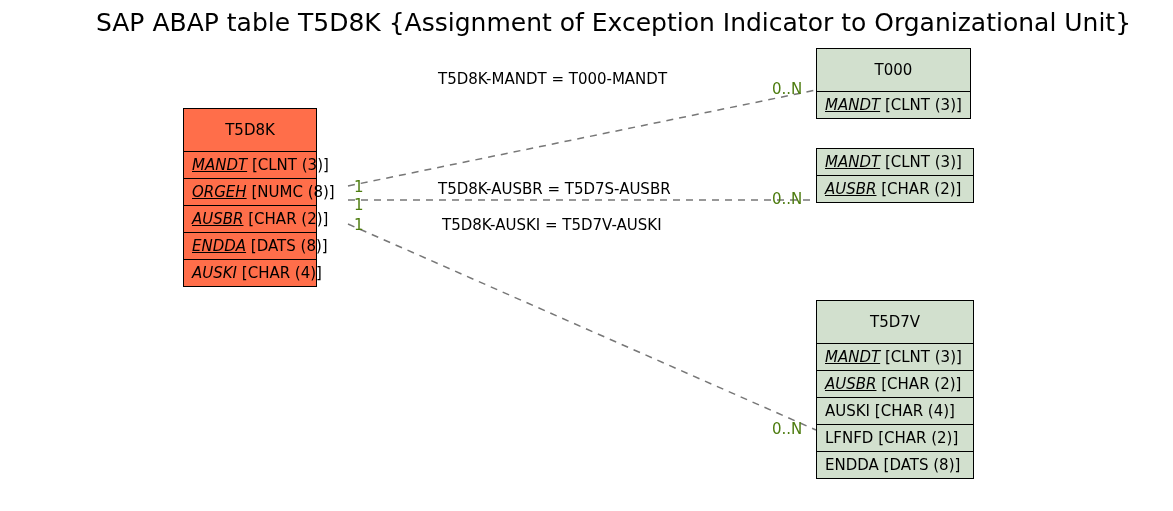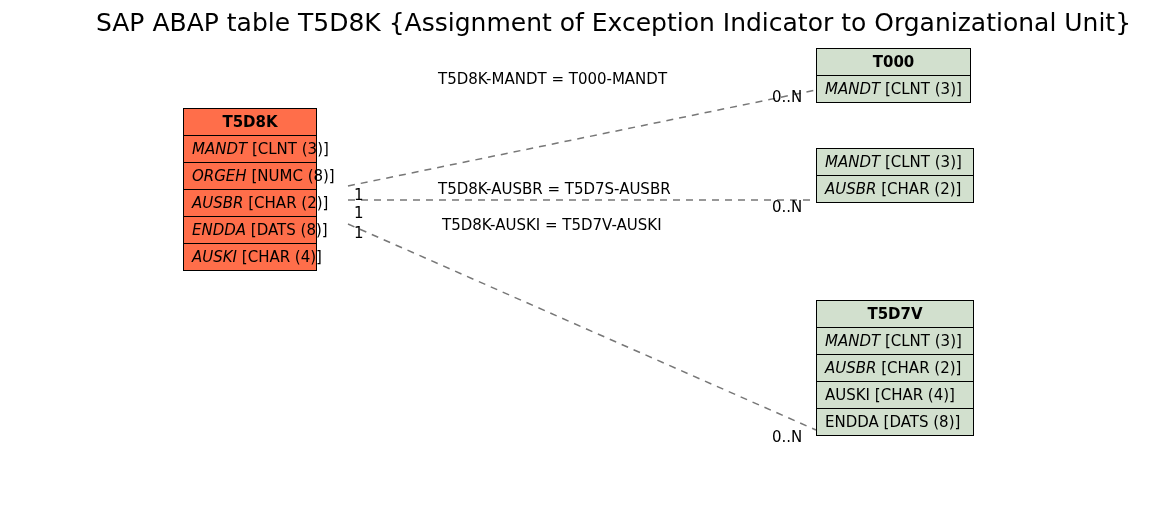--- a/index.html
+++ b/index.html
@@ -30,34 +30,35 @@
     pointer-events: none;
   }
   .entity {
     position: absolute;
     border: 1px solid #000;
     box-sizing: border-box;
     font-size: 15px;
   }
   .entity .hdr {
     text-align: center;
-    font-weight: bold;
+    font-weight: normal;
     border-bottom: 1px solid #000;
-    padding: 4px 6px;
+    padding: 12px 6px;
   }
   .entity .row {
     border-bottom: 1px solid #000;
     padding: 4px 8px;
     white-space: nowrap;
   }
   .entity .row:last-child {
     border-bottom: none;
   }
   .entity .fname {
     font-style: italic;
+    text-decoration: underline;
   }
   .orange { background: #ff6e4a; }
   .green  { background: #d2e0ce; }
 
   
   #ent-t5d8k { left: 183px; top: 108px; width: 134px; }
   #ent-t000  { left: 816px; top: 48px;  width: 155px; }
   #ent-t5d7s { left: 816px; top: 148px; width: 158px; }
   #ent-t5d7v { left: 816px; top: 300px; width: 158px; }
 
@@ -65,23 +66,22 @@
     position: absolute;
     font-size: 15px;
     color: #000;
     white-space: nowrap;
     pointer-events: none;
     text-align: center;
   }
   .card {
     position: absolute;
     font-size: 15px;
-    color: #000000;
+    color: #4d7c0f;
     pointer-events: none;
-    margin-top: 8px;
   }
 </style>
 </head>
 <body>
 
 <div class="title">SAP ABAP table T5D8K {Assignment of Exception Indicator to Organizational Unit}</div>
 
 <svg class="connectors">
 
   <line x1="348" y1="186" x2="816" y2="90" stroke="#777" stroke-width="1.5" stroke-dasharray="7 6"></line>
@@ -118,14 +118,15 @@
 <div id="ent-t5d7s" class="entity green">
   <div class="row"><span class="fname">MANDT</span> <span>[CLNT (3)]</span></div>
   <div class="row"><span class="fname">AUSBR</span> <span>[CHAR (2)]</span></div>
 </div>
 
 <div id="ent-t5d7v" class="entity green">
   <div class="hdr">T5D7V</div>
   <div class="row"><span class="fname">MANDT</span> <span>[CLNT (3)]</span></div>
   <div class="row"><span class="fname">AUSBR</span> <span>[CHAR (2)]</span></div>
   <div class="row"><span class="fname" style="text-decoration:none; font-style:normal;">AUSKI</span> <span>[CHAR (4)]</span></div>
+  <div class="row"><span class="fname" style="text-decoration:none; font-style:normal;">LFNFD</span> <span>[CHAR (2)]</span></div>
   <div class="row"><span class="fname" style="text-decoration:none; font-style:normal;">ENDDA</span> <span>[DATS (8)]</span></div>
 </div>
 
 </body></html>

